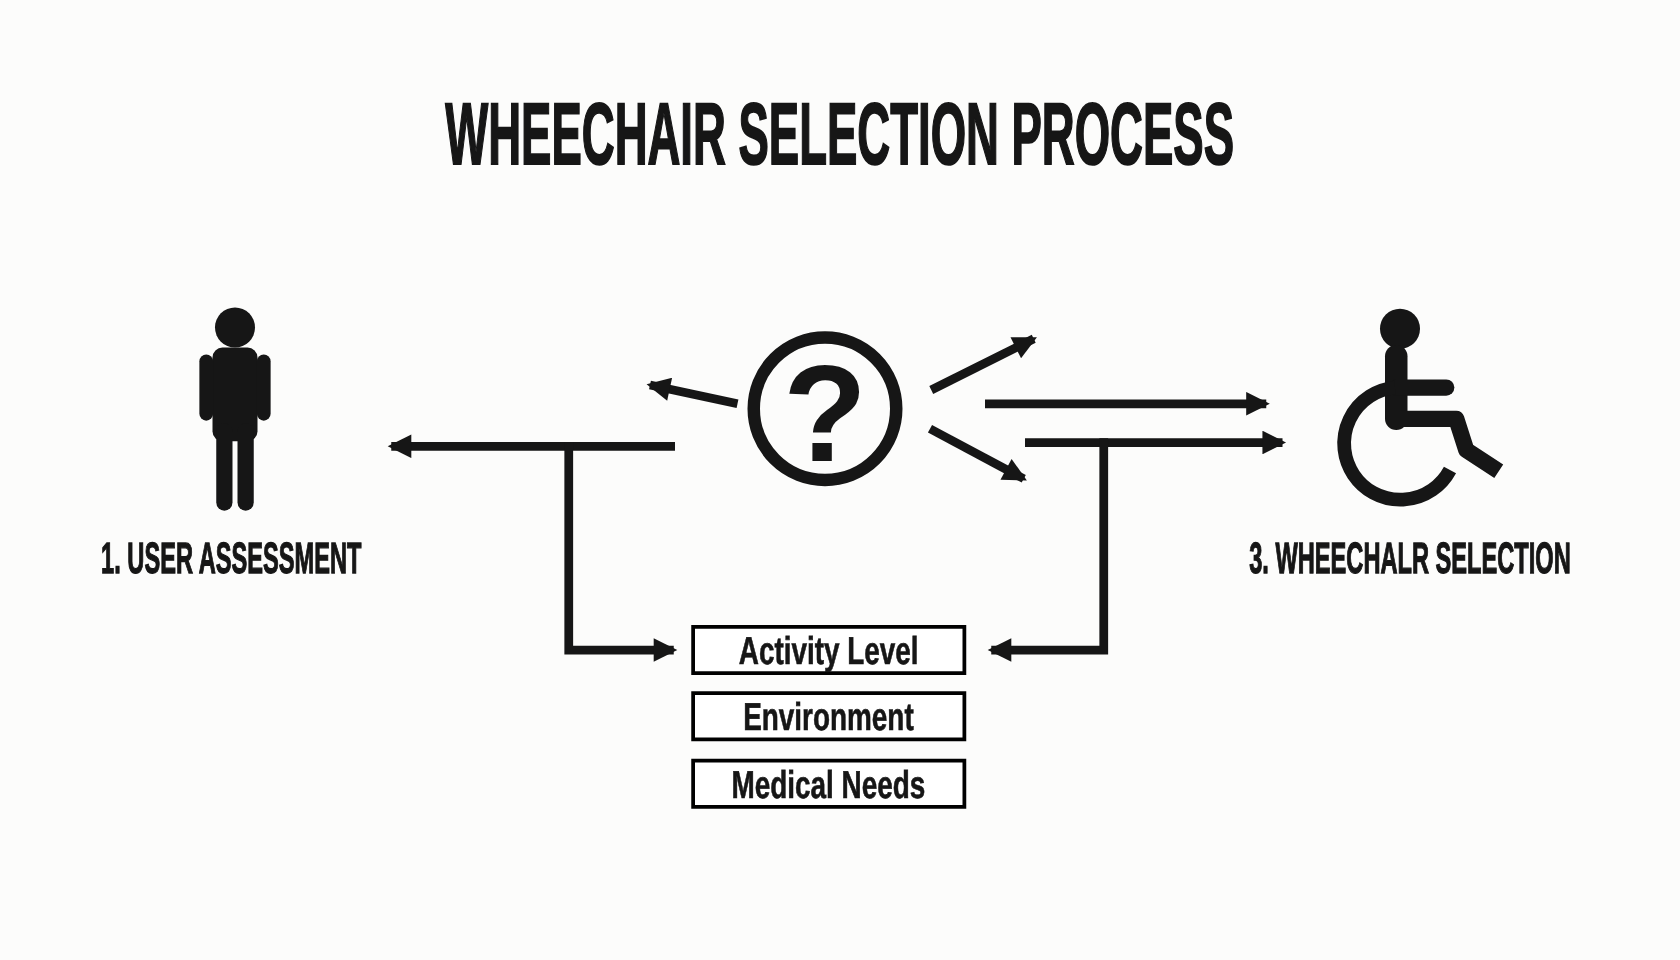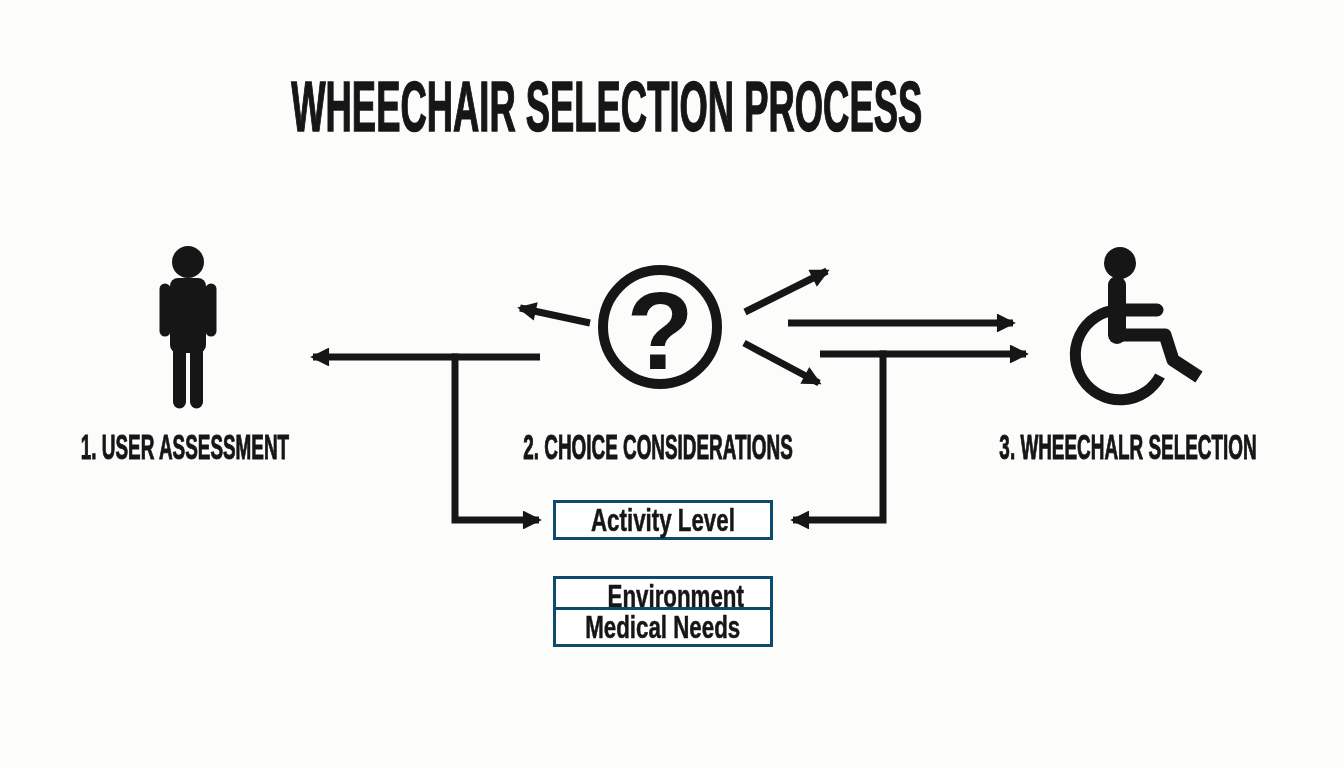--- a/index.html
+++ b/index.html
@@ -15,20 +15,21 @@
   }
   svg.diagram {
     position: absolute;
     left: 0; top: 0;
     width: 1344px; height: 768px;
   }
   .title-wrap {
     position: absolute;
     top: 72px; left: 0;
     width: 100%;
+    text-align: center;
   }
   .title {
     display: inline-block;
     font-size: 70px;
     line-height: 70px;
     font-weight: 700;
     white-space: nowrap;
     transform: scaleX(0.52);
     transform-origin: 50% 50%;
     -webkit-text-stroke: 1.5px #161616;
@@ -52,28 +53,28 @@
   }
   .label-1 { left: 185px; }
   .label-2 { left: 658px; }
   .label-3 { left: 1128px; }
   .consideration-box {
     position: absolute;
     left: 553px;
     width: 220px;
     height: 40px;
     box-sizing: border-box;
-    border: 3px solid #0c4a6e;
+    border: 3px solid #000000;
     background: #ffffff;
     display: flex;
     align-items: center;
     justify-content: center;
   }
   .box-1 { top: 500px; }
-  .box-2 { top: 576px; justify-content: flex-end; }
+  .box-2 { top: 553px; }
   .box-3 { top: 607px; text-align: right; }
   .consideration-box .box-label {
     display: inline-block;
     font-size: 31px;
     line-height: 31px;
     font-weight: 700;
     white-space: nowrap;
     transform: scaleX(0.72);
     transform-origin: 50% 50%;
     -webkit-text-stroke: 0.5px #161616;
@@ -125,23 +126,20 @@
     </g>
   </svg>
 
   <div class="title-wrap">
     <span class="title">WHEECHAIR SELECTION PROCESS</span>
   </div>
 
   <div class="step-label label-1">
     <span class="cond">1. USER ASSESSMENT</span>
   </div>
-  <div class="step-label label-2">
-    <span class="cond">2. CHOICE CONSIDERATIONS</span>
-  </div>
   <div class="step-label label-3">
     <span class="cond">3. WHEECHALR SELECTION</span>
   </div>
 
   <div class="consideration-box box-1">
     <span class="box-label">Activity Level</span>
   </div>
   <div class="consideration-box box-2">
     <span class="box-label">Environment</span>
   </div>

